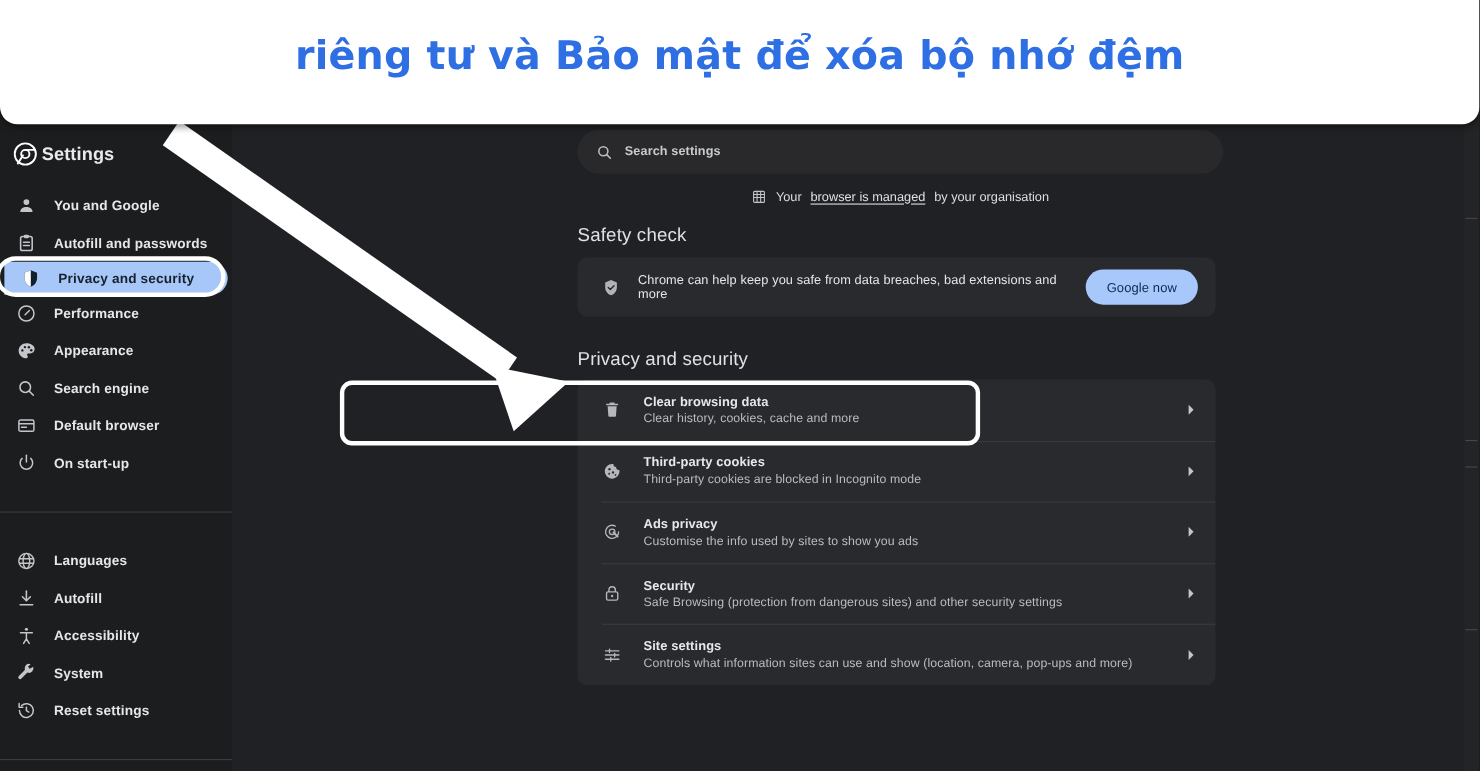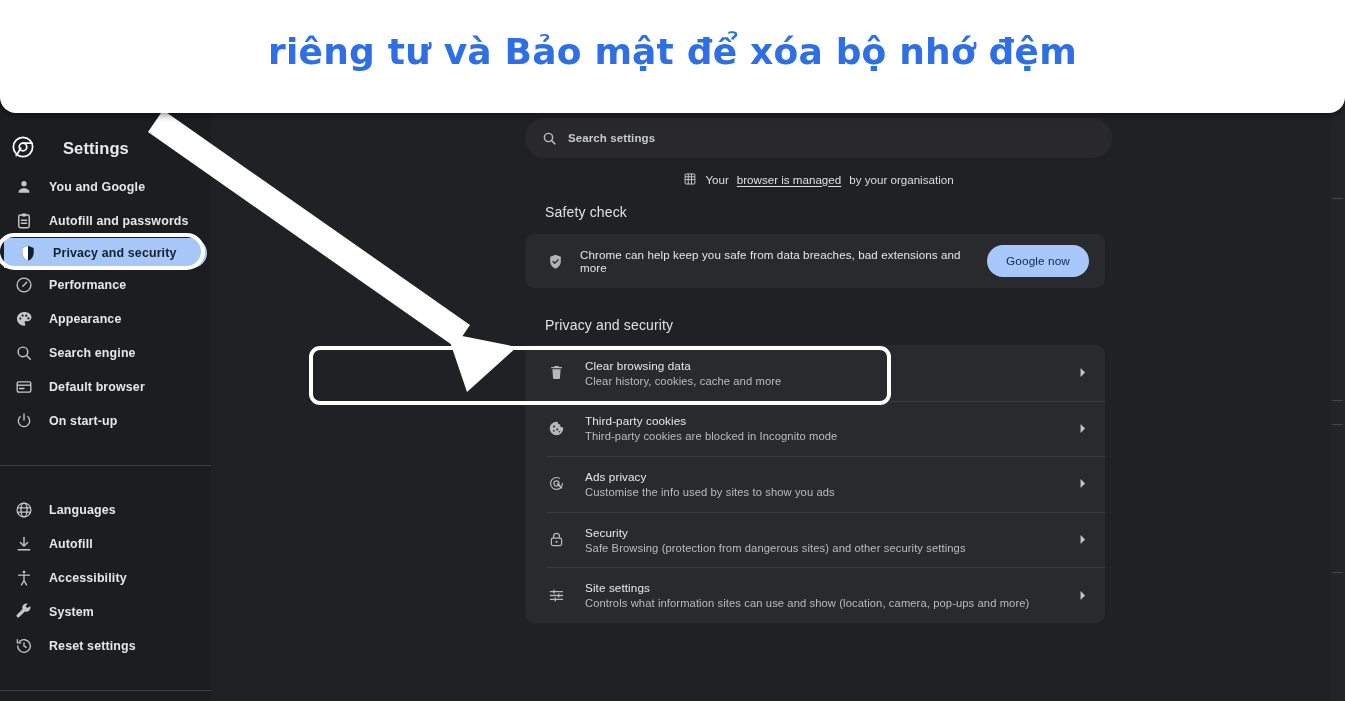--- a/index.html
+++ b/index.html
@@ -34,22 +34,22 @@
     background: #1c1d1f;
     box-sizing: border-box;
     padding-top: 0;
   }
   .brand {
     position: absolute;
     left: 0;
     top: 122px;
     height: 36px;
     display: flex;
-    align-items: flex-end;
-    gap: 29px;
+    align-items: center;
+    gap: 4px;
     padding-left: 12px;
   }
   .brand-logo {
     width: 22px;
     height: 22px;
     flex: 0 0 22px;
     display: block;
   }
   .brand-title {
     font-size: 16.5px;
@@ -172,24 +172,23 @@
   .managed .mico { width: 14px; height: 14px; color: #c2c5c9; display:block; flex:0 0 14px; }
   .managed a {
     color: #dce0e5;
     text-decoration: underline;
     text-underline-offset: 2px;
     text-align: right;
   }
 
   .section-title {
     position: absolute;
-    font-size: 14px;
+    font-size: 17px;
     color: #dfe1e5;
     letter-spacing: .15px;
-    margin-left: 20px;
   }
   #safety-title { left: 314px; top: 204px; }
   #privacy-title { left: 314px; top: 317px; }
 
   .card {
     position: absolute;
     left: 314px;
     width: 580px;
     background: #292a2d;
     border-radius: 9px;
@@ -257,20 +256,21 @@
     align-items: center;
     justify-content: center;
   }
   .row .rico svg { display: block; }
   .row-text { flex: 1; min-width: 0; }
   .row-title {
     font-size: 11.7px;
     color: #e6e8eb;
     letter-spacing: .1px;
     margin-bottom: 3px;
+    font-weight: bold;
   }
   .row-sub {
     font-size: 11.2px;
     color: #b9bcc0;
     letter-spacing: .1px;
   }
   .chev {
     width: 9px;
     height: 9px;
     flex: 0 0 9px;

